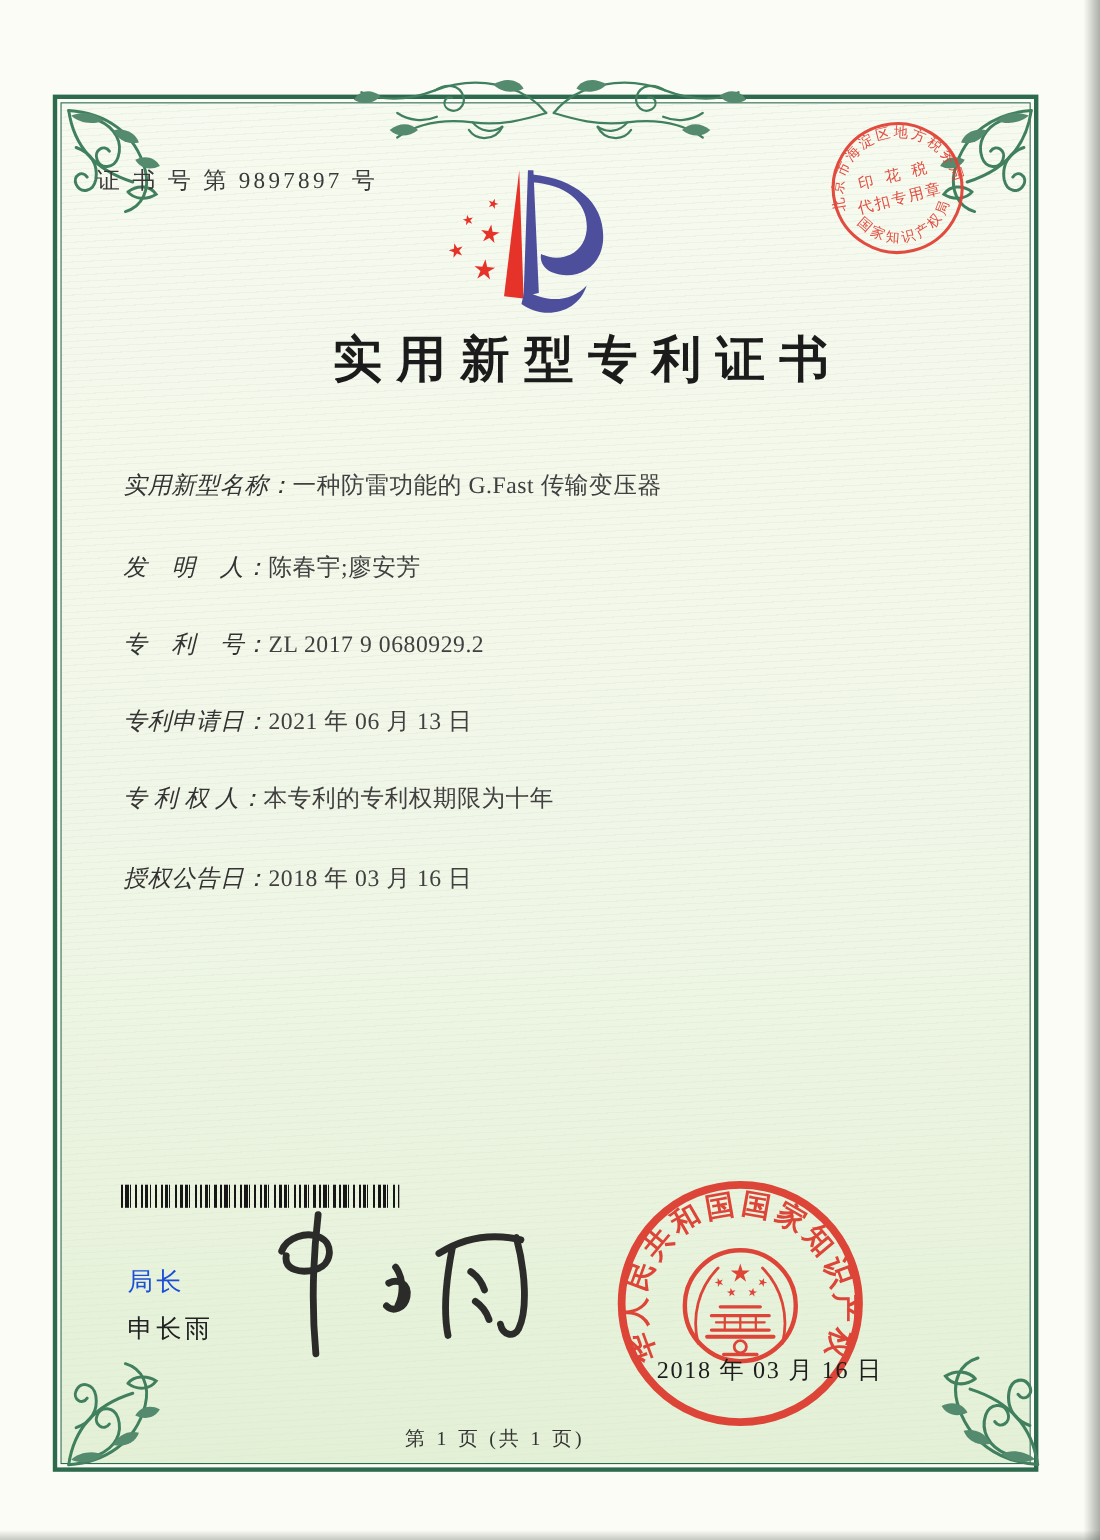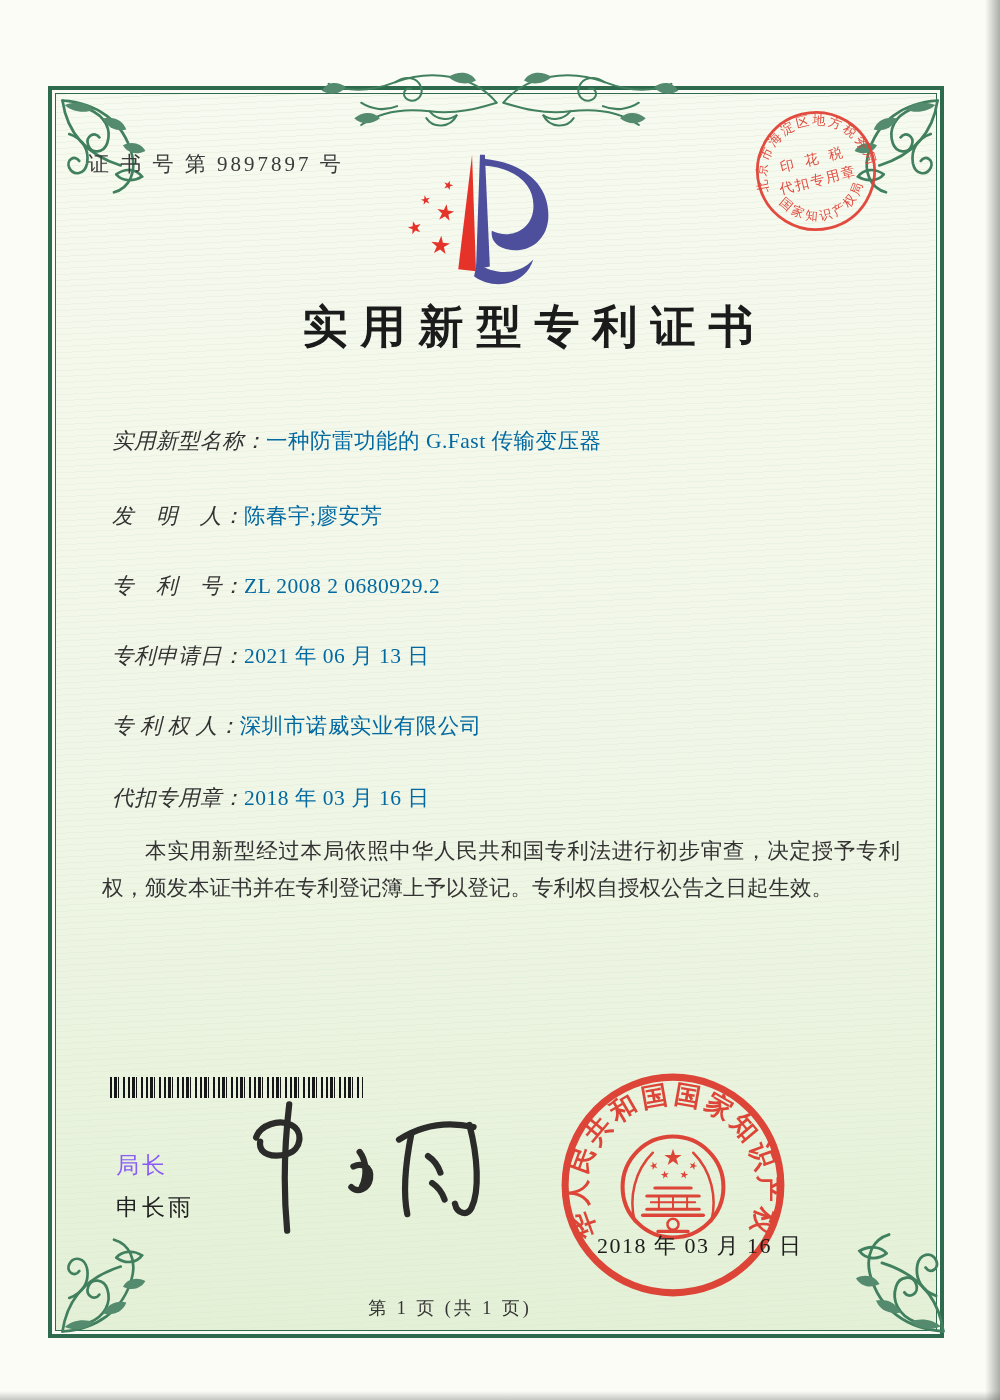--- a/index.html
+++ b/index.html
@@ -24,33 +24,33 @@
   
   .cert-no{position:absolute;left:88px;top:150px;font-size:21px;letter-spacing:3px;color:#3a3a3a;z-index:3;}
   .logo{position:absolute;left:393px;top:133px;z-index:3;}
   .tax-stamp{position:absolute;left:737px;top:92px;z-index:4;opacity:.95;}
   .title{
     position:absolute;top:297px;left:0;width:988px;margin:0;text-align:center;
     font-size:45px;font-weight:700;letter-spacing:13px;text-indent:13px;color:#1b1b1b;z-index:3;padding-left:34px;
   }
   .field-row{position:absolute;left:112px;font-size:21.5px;letter-spacing:.5px;color:#333;z-index:3;white-space:nowrap;}
   .field-label{color:#333;font-style:italic;}
-  .field-value{color:#0369a1;font-family:Liberation Serif, serif;}
+  .field-value{color:#404040;font-family:Liberation Serif, serif;}
   .paras{position:absolute;left:102px;top:833px;width:798px;z-index:3;
     font-size:21.5px;line-height:36.5px;text-align:justify;color:#333;}
   .paras p{margin:0;text-indent:2em;}
   .barcode{
     position:absolute;left:110px;top:1077px;width:253px;height:21px;z-index:3;
     background:repeating-linear-gradient(90deg,
       #161616 0 2px, rgba(0,0,0,0) 2px 4px,
       #161616 4px 7px, rgba(0,0,0,0) 7px 8px,
       #161616 8px 9px,  rgba(0,0,0,0) 9px 13px,
       #161616 13px 15px, rgba(0,0,0,0) 15px 18px);
   }
-  .signer-title{position:absolute;left:116px;top:1150px;font-size:23px;letter-spacing:3px;color:#8b5cf6;z-index:5;}
+  .signer-title{position:absolute;left:116px;top:1150px;font-size:23px;letter-spacing:3px;color:#1d4ed8;z-index:5;}
   .signer-name{position:absolute;left:116px;top:1192px;font-size:23px;letter-spacing:3px;color:#222;z-index:5;font-family:Liberation Mono, monospace;}
   .signature{position:absolute;left:225px;top:1098px;z-index:5;}
   .office-seal{position:absolute;left:552px;top:1064px;z-index:4;opacity:.93;}
   .issue-date{position:absolute;left:597px;top:1231px;font-size:22px;letter-spacing:1.5px;color:#1d1d1d;z-index:6;}
   .footer{position:absolute;top:1296px;left:0;width:1000px;text-align:center;transform:translateX(-50px);
     font-size:18px;letter-spacing:3px;color:#333;z-index:3;}
   
   .scan-edge-right{position:absolute;right:0;top:0;width:15px;height:100%;z-index:9;
     background:linear-gradient(to left, rgba(70,80,70,.45), rgba(70,80,70,0));}
   .scan-edge-bottom{position:absolute;left:0;bottom:0;width:100%;height:9px;z-index:9;
@@ -159,34 +159,33 @@
 
 <h1 class="title">实用新型专利证书</h1>
 
 <div class="field-row" style="top:426px">
   <span class="field-label">实用新型名称：</span><span class="field-value">一种防雷功能的 G.Fast 传输变压器</span>
 </div>
 <div class="field-row" style="top:501px">
   <span class="field-label">发　明　人：</span><span class="field-value">陈春宇;廖安芳</span>
 </div>
 <div class="field-row" style="top:571px">
-  <span class="field-label">专　利　号：</span><span class="field-value">ZL 2008 2 0680929.2</span>
+  <span class="field-label">专　利　号：</span><span class="field-value">ZL 2017 9 0680929.2</span>
 </div>
 <div class="field-row" style="top:641px">
   <span class="field-label">专利申请日：</span><span class="field-value">2021 年 06 月 13 日</span>
 </div>
 <div class="field-row" style="top:711px">
-  <span class="field-label">专 利 权 人：</span><span class="field-value">深圳市诺威实业有限公司</span>
+  <span class="field-label">专 利 权 人：</span><span class="field-value">本专利的专利权期限为十年</span>
 </div>
 <div class="field-row" style="top:783px">
-  <span class="field-label">代扣专用章：</span><span class="field-value">2018 年 03 月 16 日</span>
+  <span class="field-label">授权公告日：</span><span class="field-value">2018 年 03 月 16 日</span>
 </div>
 
 <div class="paras">
-  <p>本实用新型经过本局依照中华人民共和国专利法进行初步审查，决定授予专利权，颁发本证书并在专利登记簿上予以登记。专利权自授权公告之日起生效。</p>
 </div>
 
 <div class="barcode"></div>
 
 <div class="signer-title">局长</div>
 <div class="signer-name">申长雨</div>
 
 <svg class="signature" width="290" height="140" viewBox="0 0 280 135">
   <g fill="none" stroke="#171717" stroke-width="6" stroke-linecap="round" stroke-linejoin="round" opacity="0.9">
     <path d="M62,6 C58,40 56,85 60,128"></path>

